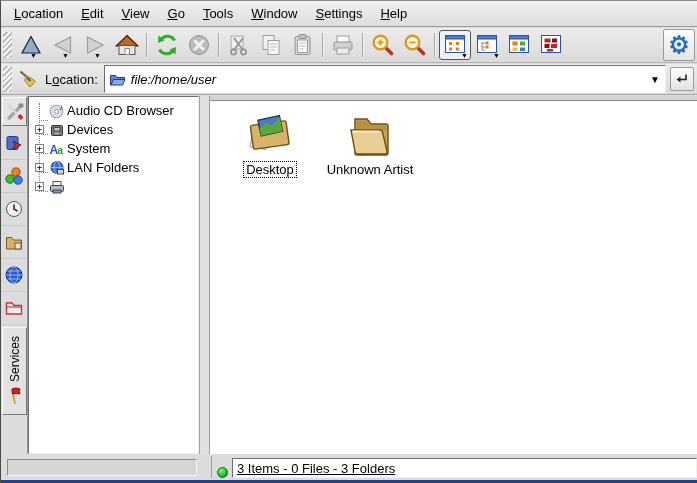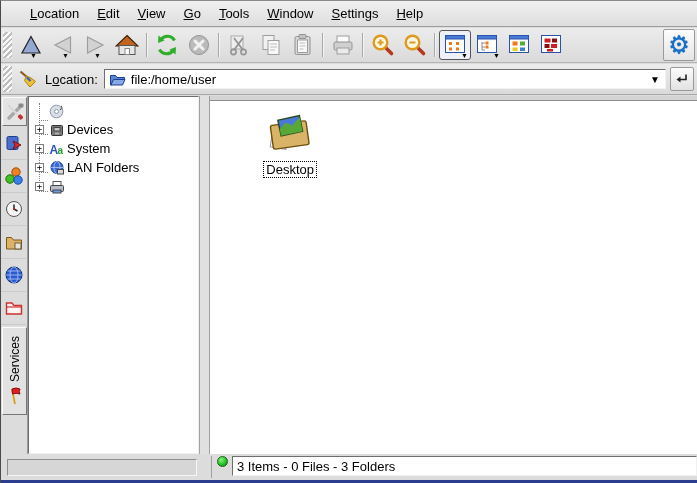--- a/index.html
+++ b/index.html
@@ -3,21 +3,21 @@
 <meta charset="utf-8">
 <style>
   * { margin:0; padding:0; box-sizing:border-box; }
   html,body { width:697px; height:483px; overflow:hidden; }
   body { font-family:"Liberation Sans","DejaVu Sans",sans-serif; font-size:13px; color:#000; background:#dcdcdc; }
   #window { position:relative; width:697px; height:483px; background:#dcdcdc; border-left:1px solid #4a4a4a; border-top:1px solid #8a8a8a; }
 
   
   .menubar { position:absolute; left:0; top:0; width:697px; height:26px;
     background:linear-gradient(#f0f0f0,#dedede); border-bottom:1px solid #9e9e9e;
-    display:flex; align-items:center; padding-left:20px; }
+    display:flex; align-items:center; padding-left:4px; }
   .menu-item { padding:3px 9px; cursor:default; }
   .menu-item u { text-decoration:underline; }
 
   
   .toolbar { position:absolute; left:0; width:697px; background:linear-gradient(#ececec,#dadada);
     border-bottom:1px solid #b4b4b4; display:flex; align-items:center; }
   #main-toolbar { top:27px; height:35px; }
   #location-toolbar { top:63px; height:31px; border-bottom:1px solid #a8a8a8; }
   .tb-handle { width:9px; height:26px; margin:0 3px 0 2px;
     background:repeating-linear-gradient(135deg,#f8f8f8 0 2px,#bdbdbd 2px 4px); }
@@ -28,22 +28,22 @@
   .dd-arrow { position:absolute; bottom:0px; right:2px; font-size:7px; line-height:7px; color:#000; }
   .dd-arrow.center { right:9px; }
   .tb-spacer { flex:1; }
   .logo-frame { width:32px; height:32px; margin-right:3px; border:1px solid #9a9a9a; border-radius:2px;
     background:linear-gradient(#fdfdfd,#e4e4e4); display:flex; align-items:center; justify-content:center; }
   .gear { font-size:24px; line-height:24px; color:#1472cc; text-shadow:0 0 1px #0a3f88; }
 
   
   .loc-label { margin:0 6px 0 4px; }
   .loc-label u { text-decoration:underline; }
-  .combo { flex:1; height:20px; background:#fff; border:1px solid; border-color:#6e6e6e #f2f2f2 #f2f2f2 #6e6e6e;
-    display:flex; align-items:center; padding:0 2px 0 4px; margin-right:4px; }
+  .combo { flex:1; height:28px; background:#fff; border:1px solid; border-color:#6e6e6e #f2f2f2 #f2f2f2 #6e6e6e;
+    display:flex; align-items:center; padding:0 2px 0 4px; margin-right:4px;font-style:italic; }
   .combo-text { flex:1; margin-left:5px; white-space:nowrap; overflow:hidden; }
   .combo-arrow { width:16px; text-align:center; font-size:10px; color:#000; }
   .go-btn { width:24px; height:24px; margin-right:4px; border:1px solid #9a9a9a; border-radius:2px;
     background:linear-gradient(#fcfcfc,#e2e2e2); display:flex; align-items:center; justify-content:center; }
 
   
   #content { position:absolute; left:0; top:95px; width:697px; height:358px; }
   #tabstrip { position:absolute; left:0; top:0; width:27px; height:358px; background:#dcdcdc; border-right:1px solid #9a9a9a; }
   .side-tab { width:25px; height:33px; display:flex; align-items:center; justify-content:center; border-bottom:1px solid #cacaca; }
   .side-tab.raised { border:1px solid; border-color:#fbfbfb #787878 #787878 #fbfbfb; background:#e4e4e4; height:29px; margin:1px; }
@@ -61,31 +61,31 @@
   .expander { position:relative; z-index:1; width:9px; height:9px; margin-left:1px; background:#fff; border:1px solid #808080;
     font-size:9px; line-height:7px; text-align:center; font-family:"DejaVu Sans Mono",monospace; }
   .tree-icon { width:18px; height:16px; display:flex; align-items:center; }
   .tree-label { white-space:nowrap; }
 
   #splitter { position:absolute; left:198px; top:0; width:11px; height:358px; background:#e0e0e0;
     border-left:1px solid #a0a0a0; border-right:1px solid #a0a0a0; }
   #main-view { position:absolute; left:209px; top:0; width:488px; height:358px; background:#fff; }
   .view-topstrip { height:5px; background:#d4d4d4; border-bottom:1px solid #8e8e8e; }
   .icon-grid { display:flex; padding:8px 0 0 14px; }
-  .icon-item { width:92px; margin-right:8px; display:flex; flex-direction:column; align-items:flex-end; }
+  .icon-item { width:92px; margin-right:8px; display:flex; flex-direction:column; align-items:center; }
   .icon-item .glyph { width:52px; height:48px; display:flex; align-items:flex-end; justify-content:center; }
   .icon-item .ilabel { margin-top:5px; text-align:center; line-height:15px; padding:0 2px; }
   .icon-item .ilabel.focused { outline:1px dotted #000; }
 
   
   #bottombar { position:absolute; left:0; top:453px; width:697px; height:26px; background:#dcdcdc; }
   .side-status { position:absolute; left:6px; top:5px; width:190px; height:17px; background:#d6d6d6;
     border:1px solid; border-color:#8e8e8e #f6f6f6 #f6f6f6 #8e8e8e; }
-  .main-status { position:absolute; left:210px; top:2px; right:1px; height:22px; display:flex; align-items:flex-start;
-    border-left:1px solid #a0a0a0; padding-left:3px; background:#dcdcdc; }
+  .main-status { position:absolute; left:210px; top:2px; right:1px; height:22px; display:flex; align-items:flex-end;
+    border-left:1px solid #a0a0a0; padding-left:3px; background:#dcdcdc;text-decoration:underline; }
   .led { width:11px; height:11px; border-radius:50%; margin:0 4px 0 2px;
     background:radial-gradient(circle at 35% 30%, #8df07f, #27c427 55%, #0c7a12); border:1px solid #1c5e1c; }
   .status-field { flex:1; height:20px; background:#fff; border:1px solid; border-color:#6e6e6e #f0f0f0 #f0f0f0 #6e6e6e;
     display:flex; align-items:center; padding-left:4px; }
   #navy-strip { position:absolute; left:0; top:479px; width:697px; height:4px; background:#2b3d8f; }
 
   svg { display:block; }
 </style>
 </head>
 <body>
@@ -359,20 +359,21 @@
             <span class="tree-gutter">
               <span class="tree-stub"></span>
             </span>
             <span class="tree-icon">
               <svg width="16" height="16" viewBox="0 0 16 16">
                 <circle cx="7.5" cy="8.5" r="6.3" fill="#d9dee9" stroke="#8f98ab"></circle>
                 <circle cx="7.5" cy="8.5" r="2" fill="#fff" stroke="#8f98ab"></circle>
                 <text x="10" y="7" font-size="8" fill="#222">♪</text>
               </svg>
             </span>
+            <span class="tree-label">Audio CD Browser</span>
           </div>
           <div class="tree-row">
             <span class="tree-gutter">
               <span class="tree-stub"></span>
               <span class="expander">+</span>
             </span>
             <span class="tree-icon">
               <svg width="16" height="16" viewBox="0 0 16 16">
                 <rect x="2.5" y="3.5" width="11" height="10" rx="1" fill="#7a7a7a" stroke="#333"></rect>
                 <rect x="5" y="5.5" width="6" height="3.5" fill="#c8c8c8" stroke="#444"></rect>
@@ -440,20 +441,31 @@
                   <rect x="8" y="12" width="36" height="24" rx="2" fill="#d9b368" stroke="#6e500f" stroke-width="1.4"></rect>
                 </g>
                 <g transform="rotate(-12 30 18)">
                   <rect x="16" y="6" width="22" height="16" fill="#4a78d8" stroke="#2a4a20" stroke-width="1.4"></rect>
                   <path d="M16 15 l7 -5 l6 4 l9 -6 v14 h-22 z" fill="#58a838"></path>
                 </g>
               </svg>
             </div>
             <div class="ilabel focused">Desktop</div>
           </div>
+          <div class="icon-item">
+            <div class="glyph">
+              <svg width="50" height="46" viewBox="0 0 50 46">
+                <path d="M10 8 h12 l4 5 h15 a2 2 0 0 1 2 2 v27 a2 2 0 0 1 -2 2 H12 a2 2 0 0 1 -2 -2 z" fill="#cda45a" stroke="#6e500f" stroke-width="1.4"></path>
+                <path d="M11.5 9.5 h10 l4 5 h16 v5 h-30 z" fill="#b8923e"></path>
+                <path d="M6 19 h29 a2.5 2.5 0 0 1 2.5 2 l4.5 19 a2.5 2.5 0 0 1 -2.5 3 H13 a3 3 0 0 1 -3 -2.4 z" fill="#e9cf94" stroke="#6e500f" stroke-width="1.4"></path>
+                <path d="M7.5 20.5 h27" stroke="#f7ecce" stroke-width="2"></path>
+              </svg>
+            </div>
+            <div class="ilabel">Unknown Artist</div>
+          </div>
         </div>
     </div>
   </div>
 
   <div id="bottombar">
     <div class="side-status"></div>
     <div class="main-status">
       <span class="led"></span>
       <div class="status-field">
         <span>3 Items - 0 Files - 3 Folders</span>

